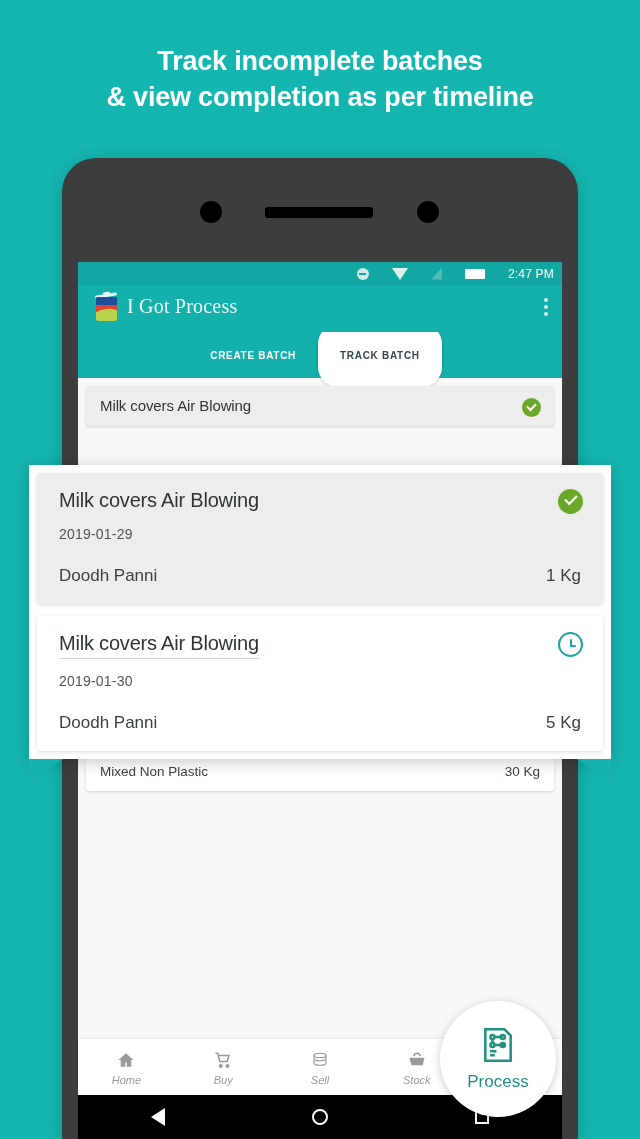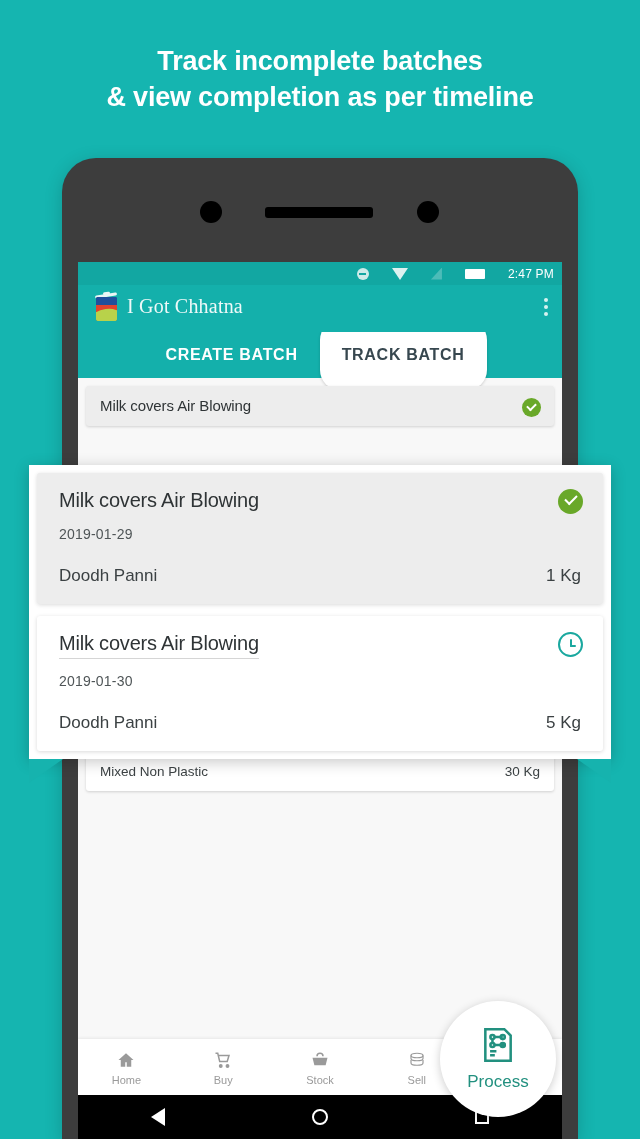--- a/index.html
+++ b/index.html
@@ -63,21 +63,21 @@
   .logo .lid { position:absolute; left:0px; top:1px; width:25px; height:6px; }
   .logo .lid i { position:absolute; left:1px; top:2px; width:22px; height:2.5px; background:#eaf6f5; border-radius:2px; transform:rotate(-9deg); }
   .logo .lid b { position:absolute; left:9px; top:0px; width:7px; height:2.5px; background:#eaf6f5; border-radius:2px; transform:rotate(-9deg); }
   .brand-name { color:#eef9f8; font-family:"Liberation Serif", serif; font-size:20px; letter-spacing:0.2px; }
   .kebab { position:absolute; right:14px; top:13px; width:4px; display:flex; flex-direction:column; gap:3px; }
   .kebab span { width:4px; height:4px; border-radius:50%; background:#d6f2f0; display:block; }
 
   
   .tabs { height:46px; background:#14b0ab; display:flex; align-items:center; justify-content:center; gap:10px; }
   .tab {
-    font-size:16px; font-weight:bold; letter-spacing:0.7px;
+    font-size:10px; font-weight:bold; letter-spacing:0.7px;
     color:#ffffff; padding:7px 12px;
   }
   .tab.active {
     background:#ffffff; color:#37474f; border-radius:20px;
     padding:26px 22px; box-shadow:0 1px 3px rgba(0,0,0,0.18);
   }
 
   
   .list { padding:8px 8px 0 8px; }
   .card {
@@ -103,21 +103,21 @@
   .badge.clock::after  { content:""; position:absolute; left:7.6px; top:8.6px; width:4.6px; height:1.5px; background:#1aa89f; border-radius:1px; }
 
   
   .bottomnav {
     position:absolute; left:0; bottom:44px; width:484px; height:56px;
     background:#ffffff; display:flex; align-items:center;
     box-shadow:0 -1px 3px rgba(0,0,0,0.07);
   }
   .nav-item { flex:1; text-align:center; color:#9a9a9a; font-size:11px; }
   .nav-item .ic { height:22px; display:flex; align-items:center; justify-content:center; margin-bottom:3px; }
-  .nav-label { display:block; }
+  .nav-label { display:block;font-style:italic; }
 
   
   .androidnav {
     position:absolute; left:0; bottom:0; width:484px; height:44px;
     background:#000000; display:flex; align-items:center; justify-content:space-around;
   }
   .an-back { width:0; height:0; border-top:9px solid transparent; border-bottom:9px solid transparent; border-right:14px solid #ffffff; }
   .an-home { width:16px; height:16px; border:2px solid #ffffff; border-radius:50%; }
   .an-recent { width:14px; height:14px; border:2px solid #ffffff; }
 
@@ -197,21 +197,21 @@
                 <i></i>
                 <b></b>
               </div>
             <div class="bin">
               <div class="sky"></div>
                 <div class="red"></div>
                 <div class="grn"></div>
                 <div class="wave"></div>
             </div>
           </div>
-          <div class="brand-name">I Got Chhatna</div>
+          <div class="brand-name">I Got Process</div>
         </div>
         <div class="kebab">
           <span></span>
             <span></span>
             <span></span>
         </div>
       </div>
 
       <div class="tabs">
         <div class="tab">CREATE BATCH</div>
@@ -253,36 +253,36 @@
             <svg width="20" height="18" viewBox="0 0 24 24" fill="none" stroke="#9a9a9a" stroke-width="2">
                 <path d="M2 3h3l2.6 11h10l2.4-8H6"></path>
                 <circle cx="9" cy="20" r="1.6" fill="#9a9a9a"></circle>
                 <circle cx="18" cy="20" r="1.6" fill="#9a9a9a"></circle>
               </svg>
           </div>
           <span class="nav-label">Buy</span>
         </div>
         <div class="nav-item">
           <div class="ic">
-            <svg width="20" height="18" viewBox="0 0 24 24" fill="#9a9a9a">
-                <path d="M9 7a3 3 0 0 1 6 0h2a5 5 0 0 0-10 0z"></path>
-                <path d="M2 9h20l-2.5 10h-15z"></path>
-              </svg>
-          </div>
-          <span class="nav-label">Stock</span>
-        </div>
-        <div class="nav-item">
-          <div class="ic">
             <svg width="20" height="18" viewBox="0 0 24 24" fill="none" stroke="#9a9a9a" stroke-width="1.6">
                 <ellipse cx="12" cy="6" rx="8" ry="3"></ellipse>
                 <path d="M4 6v4c0 1.7 3.6 3 8 3s8-1.3 8-3V6"></path>
                 <path d="M4 12v4c0 1.7 3.6 3 8 3s8-1.3 8-3v-4"></path>
               </svg>
           </div>
           <span class="nav-label">Sell</span>
+        </div>
+        <div class="nav-item">
+          <div class="ic">
+            <svg width="20" height="18" viewBox="0 0 24 24" fill="#9a9a9a">
+                <path d="M9 7a3 3 0 0 1 6 0h2a5 5 0 0 0-10 0z"></path>
+                <path d="M2 9h20l-2.5 10h-15z"></path>
+              </svg>
+          </div>
+          <span class="nav-label">Stock</span>
         </div>
         <div class="nav-item"></div>
       </div>
 
       <div class="androidnav">
         <div class="an-back"></div>
         <div class="an-home"></div>
         <div class="an-recent"></div>
       </div>
 

